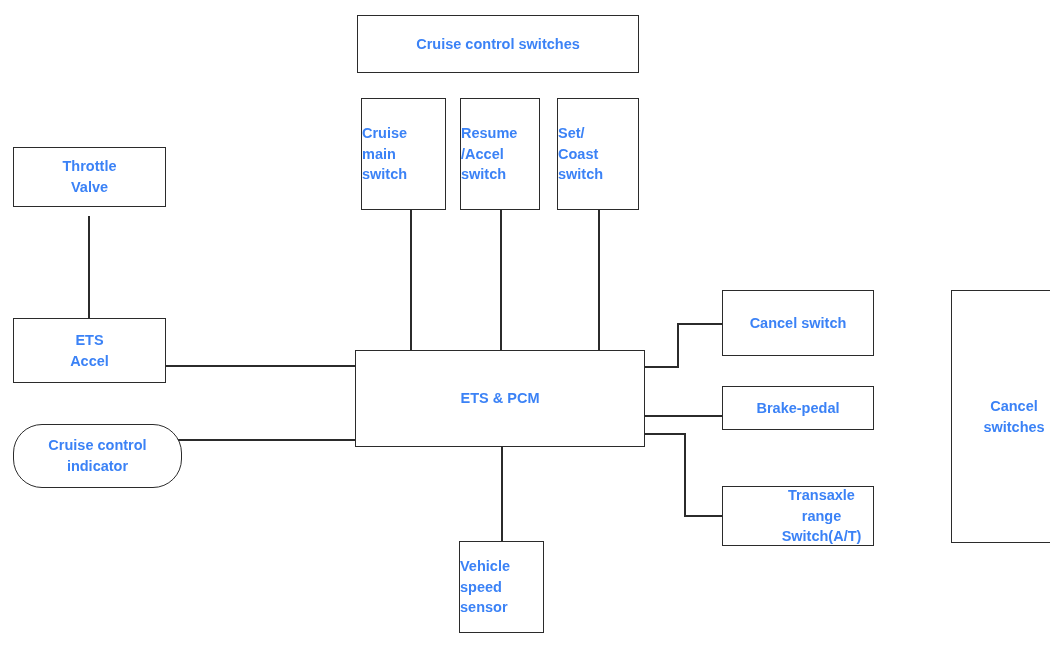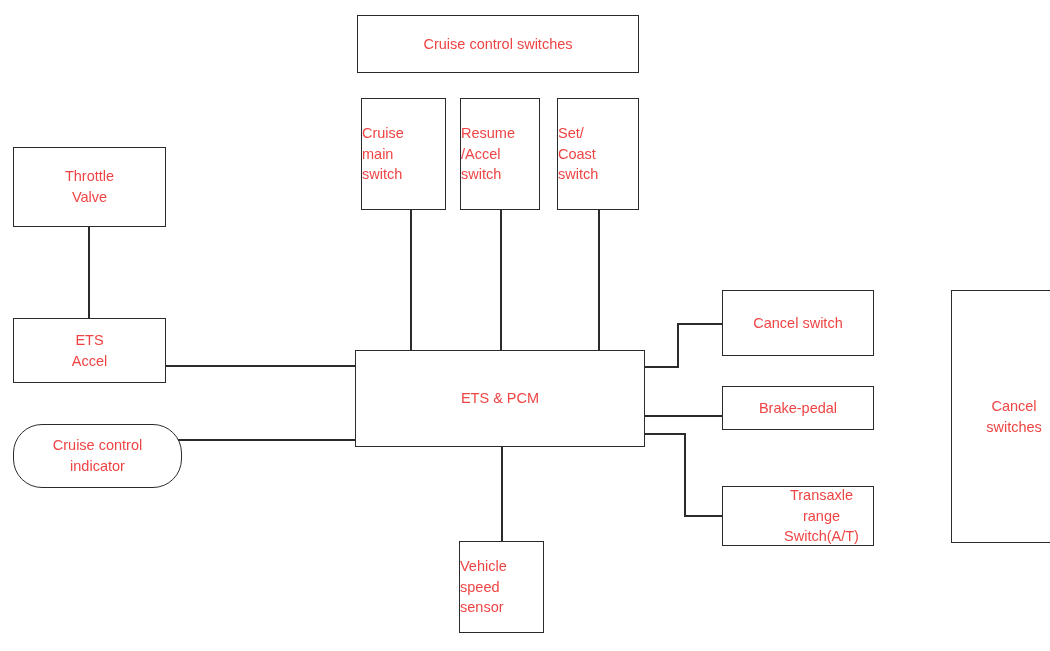--- a/index.html
+++ b/index.html
@@ -19,45 +19,46 @@
     overflow: hidden;
   }
   .node {
     position: absolute;
     box-sizing: border-box;
     background: #ffffff;
     border: 1.6px solid #2b2b2b;
     display: flex;
     align-items: center;
     justify-content: center;
-    color: #ef4444;
+    color: #3b82f6;
     font-size: 14.5px;
     line-height: 1.42;
     white-space: pre-line;
     z-index: 3;
+    font-weight: bold;
   }
   .node.center-text { text-align: center; }
   .node.left-text {
     text-align: left;
     justify-content: flex-start;
   }
   .edge {
     position: absolute;
     background: #2b2b2b;
     z-index: 1;
   }
   .edge.h { height: 1.6px; }
   .edge.v { width: 1.6px; }
 
   
   #node-cruise-control-switches { left: 357px;  top: 15px;  width: 282px; height: 58px; }
   #node-cruise-main-switch      { left: 361px;  top: 98px;  width: 85px;  height: 112px; }
   #node-resume-accel-switch     { left: 460px;  top: 98px;  width: 80px;  height: 112px; }
   #node-set-coast-switch        { left: 557px;  top: 98px;  width: 82px;  height: 112px; }
-  #node-throttle-valve          { left: 13px;   top: 147px; width: 153px; height: 80px; }
+  #node-throttle-valve          { left: 13px;   top: 147px; width: 153px; height: 60px; }
   #node-ets-motor               { left: 13px;   top: 318px; width: 153px; height: 65px; }
   #node-cruise-control-indicator{ left: 13px;   top: 424px; width: 169px; height: 64px; border-radius: 29px; }
   #node-ets-pcm                 { left: 355px;  top: 350px; width: 290px; height: 97px; }
   #node-vehicle-speed-sensor    { left: 459px;  top: 541px; width: 85px;  height: 92px; }
   #node-cancel-switch           { left: 722px;  top: 290px; width: 152px; height: 66px; }
   #node-brake-pedal             { left: 722px;  top: 386px; width: 152px; height: 44px; }
   #node-transaxle-range-switch  { left: 722px;  top: 486px; width: 152px; height: 60px; padding-left: 47px; }
   #node-cancel-switches         { left: 907px;  top: 290px; width: 126px; height: 253px; margin-left: 44px; }
 
   

